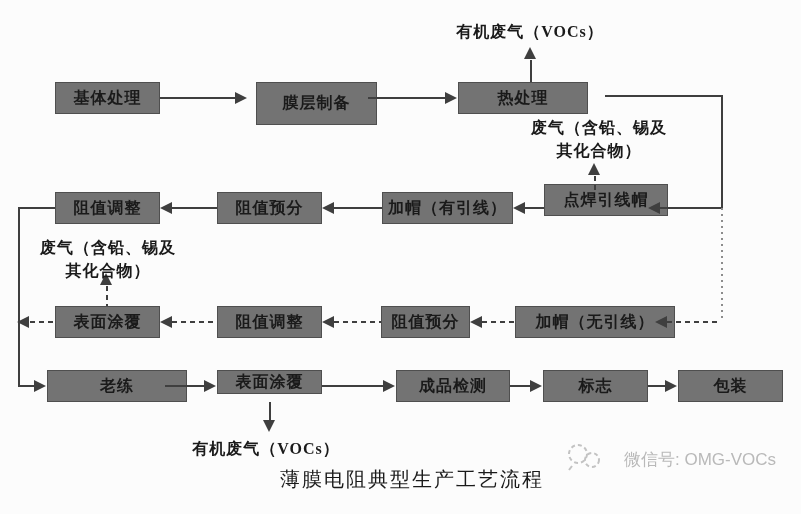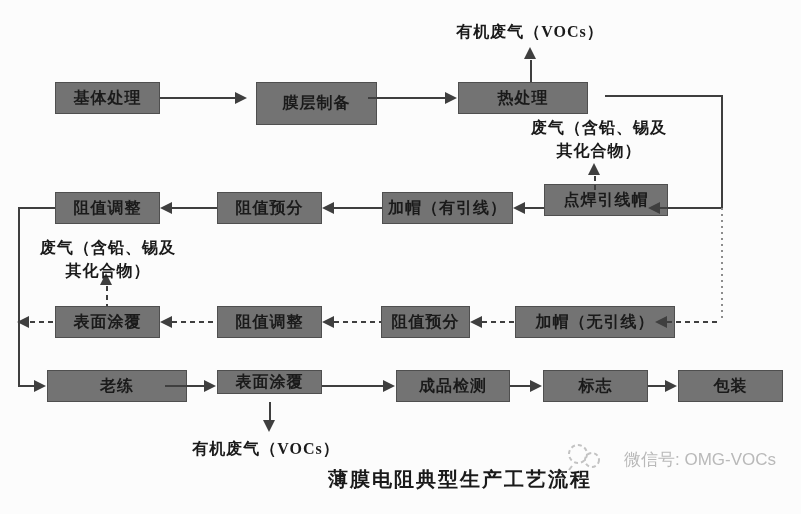--- a/index.html
+++ b/index.html
@@ -29,21 +29,21 @@
   .ar{position:absolute;width:0;height:0;}
   .ar.l{border-top:6px solid transparent;border-bottom:6px solid transparent;border-right:12px solid var(--line);}
   .ar.r{border-top:6px solid transparent;border-bottom:6px solid transparent;border-left:12px solid var(--line);}
   .ar.u{border-left:6px solid transparent;border-right:6px solid transparent;border-bottom:12px solid var(--line);}
   .ar.d{border-left:6px solid transparent;border-right:6px solid transparent;border-top:12px solid var(--line);}
   .note{
     position:absolute;font-size:16px;font-weight:600;text-align:center;
     white-space:pre-line;line-height:23px;letter-spacing:1px;
   }
   .title{
-    position:absolute;font-size:20px;font-weight:700;text-align:right;letter-spacing:2px;
+    position:absolute;font-size:20px;font-weight:400;text-align:left;letter-spacing:2px;
   }
   .watermark{
     position:absolute;display:flex;align-items:center;gap:20px;
     color:var(--wm);font-size:17px;font-family:"Liberation Sans","DejaVu Sans",sans-serif;
   }
 </style>
 </head>
 <body>
 
 <div id="stage">

